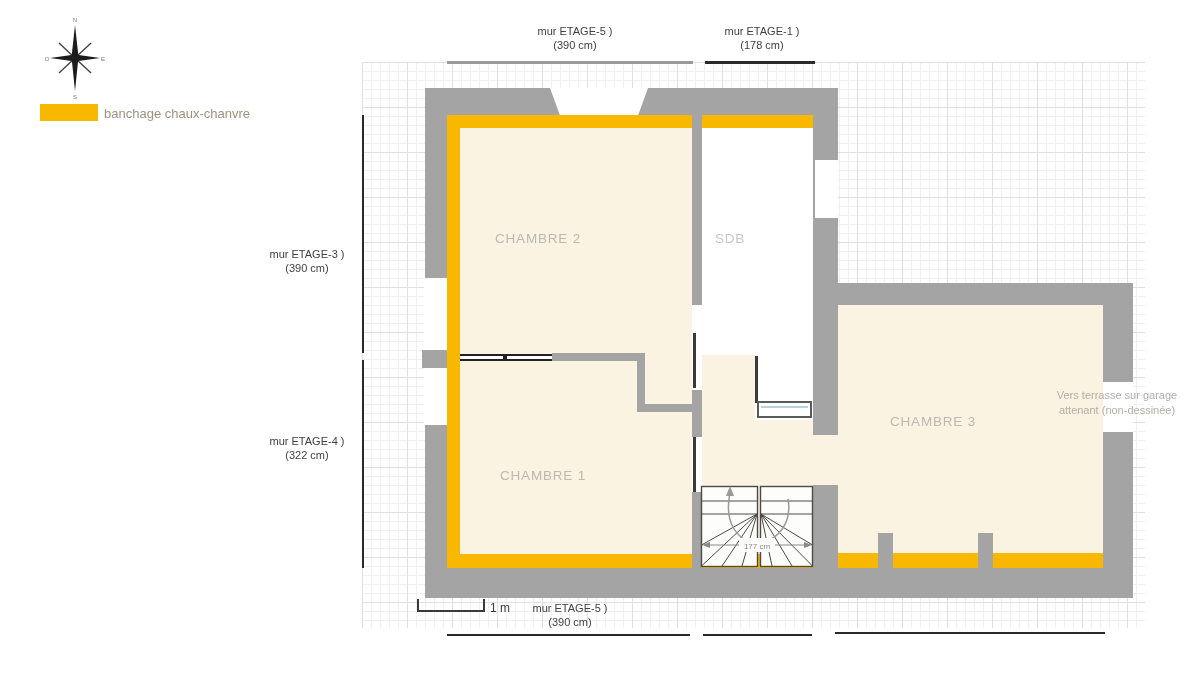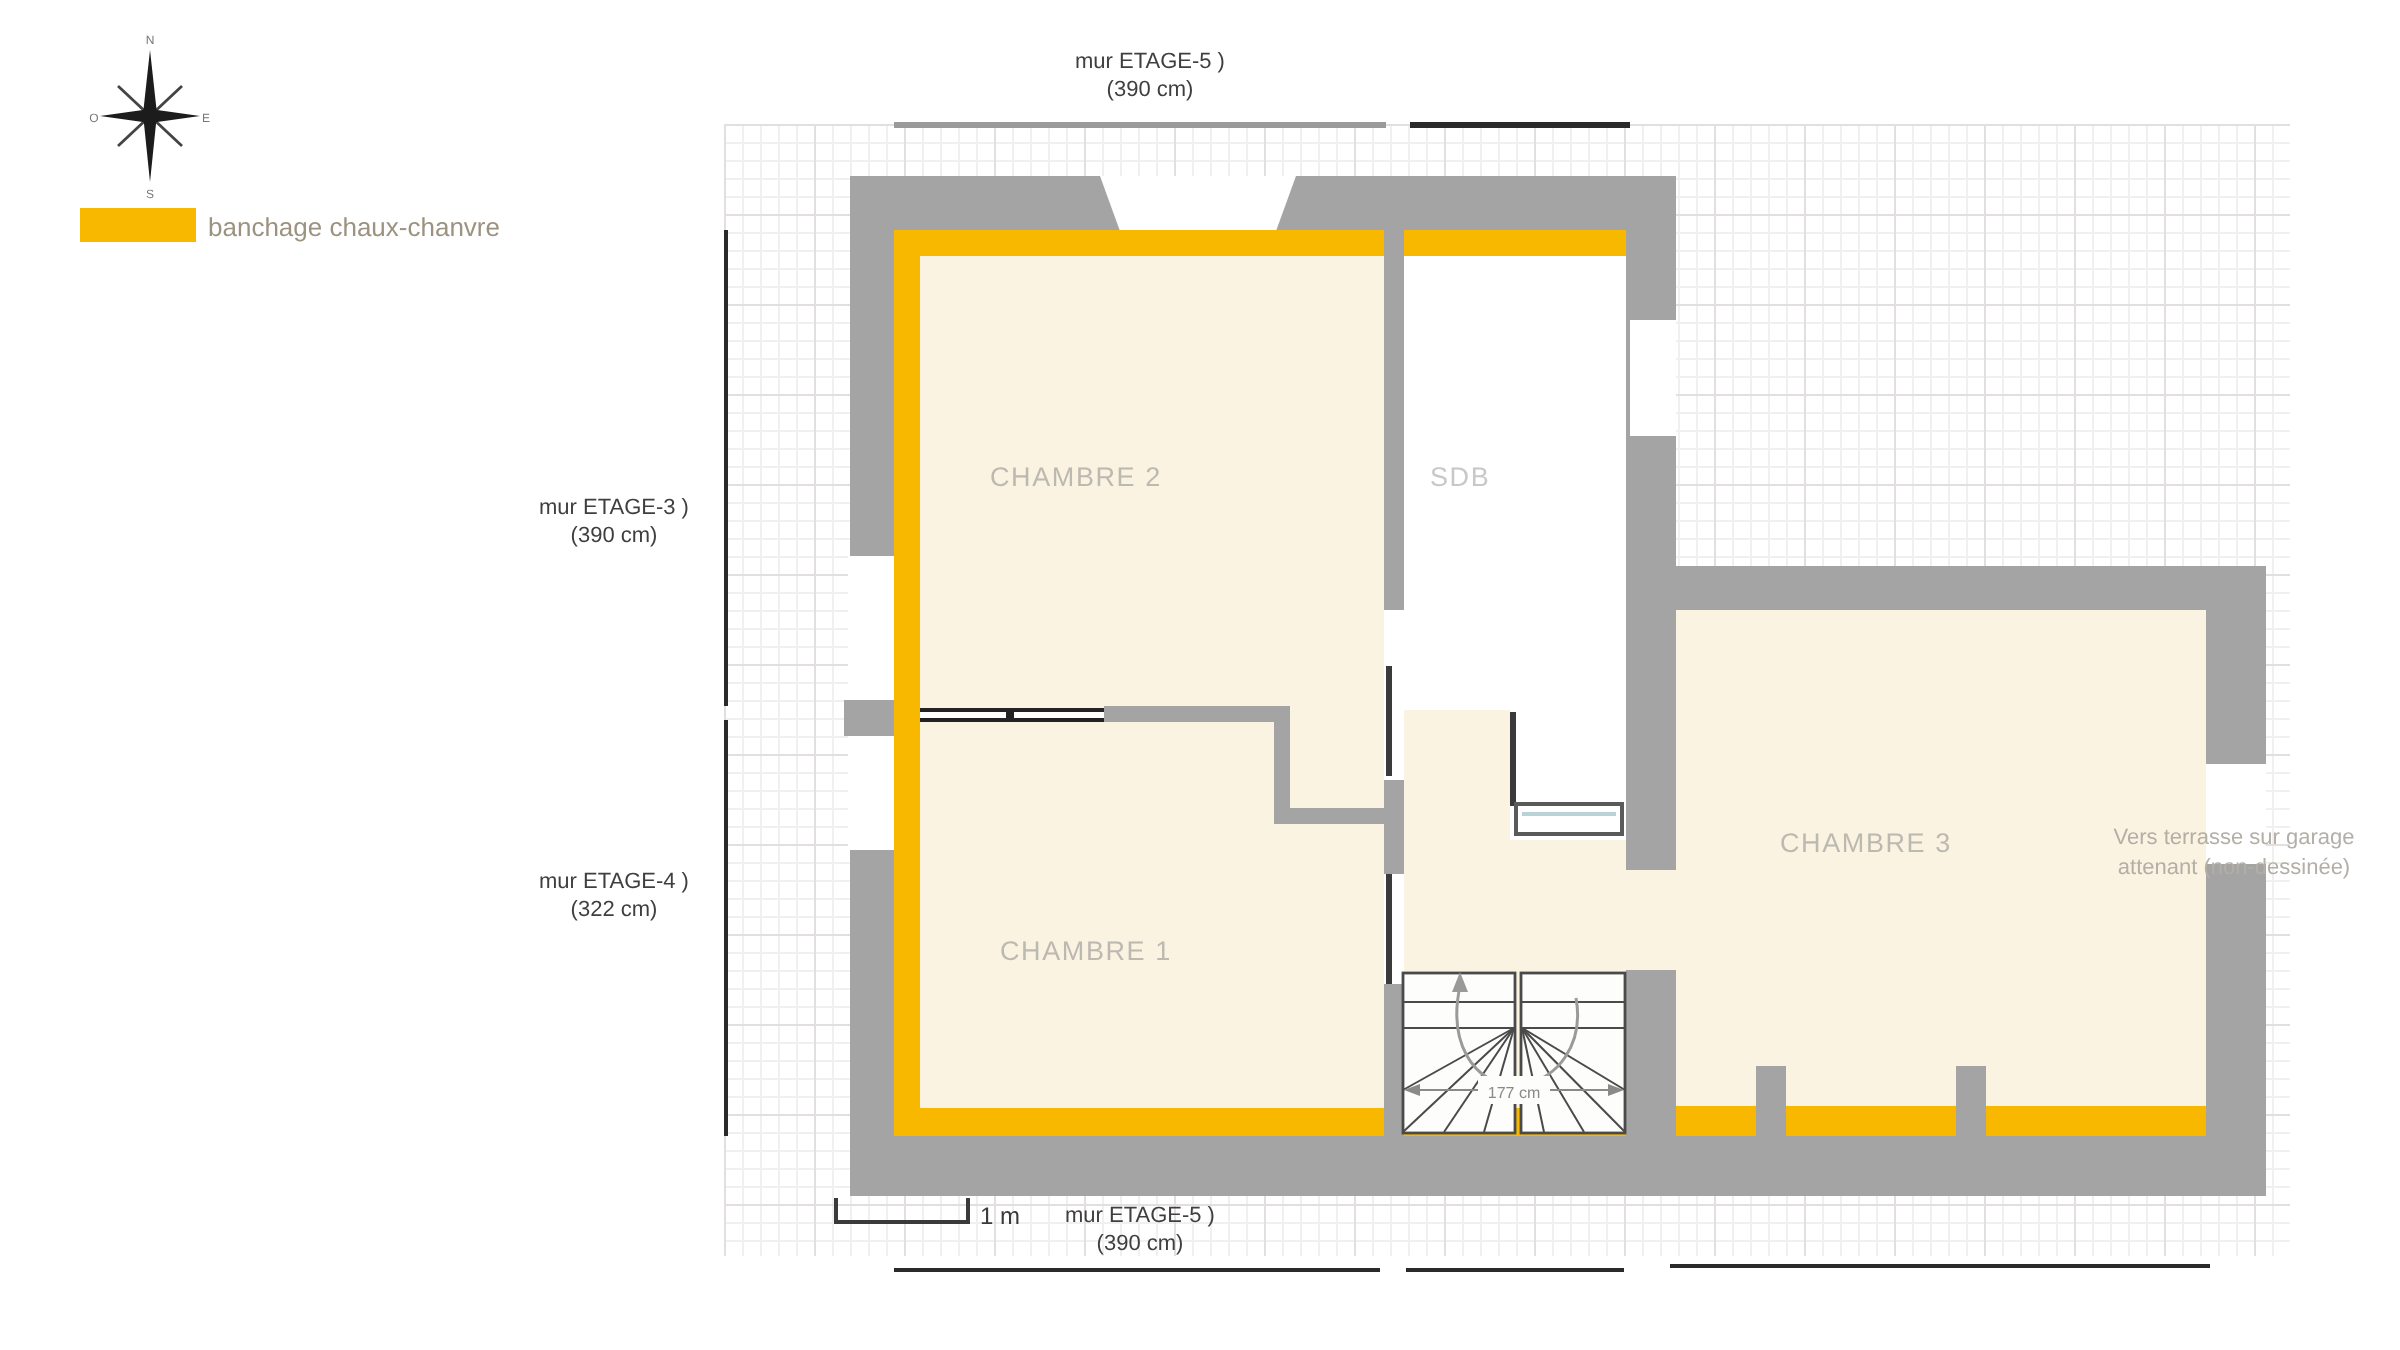--- a/index.html
+++ b/index.html
@@ -118,33 +118,37 @@
     <polygon points="114,62 106,59 106,65" fill="#8a8a8a"></polygon>
     <rect x="41" y="55" width="36" height="14" fill="#fdfdfb"></rect>
     <text x="59" y="66" font-size="8" fill="#8a8a8a" text-anchor="middle">177 cm</text>
   </svg>
 
   <div class="abs room-label" style="left:495px;top:231px;">CHAMBRE 2</div>
   <div class="abs room-label sdb-label" style="left:715px;top:231px;width:80px;">SDB</div>
   <div class="abs room-label" style="left:500px;top:468px;">CHAMBRE 1</div>
   <div class="abs room-label" style="left:890px;top:414px;">CHAMBRE 3</div>
 
-  <div class="abs note" style="left:1038px;top:412px;">Vers terrasse sur garage attenant (non-dessinée)</div>
+  <div class="abs note" style="left:1038px;top:388px;">Vers terrasse sur garage attenant (non-dessinée)</div>
 
   <div class="abs dimline-gray" style="left:447px;top:61px;width:246px;height:3px;"></div>
   <div class="abs dimline-dark" style="left:705px;top:61px;width:110px;height:3px;"></div>
   <div class="abs dimline-dark" style="left:362px;top:115px;width:2px;height:238px;"></div>
   <div class="abs dimline-dark" style="left:362px;top:360px;width:2px;height:208px;"></div>
   <div class="abs dimline-dark" style="left:447px;top:634px;width:243px;height:2px;"></div>
   <div class="abs dimline-dark" style="left:703px;top:634px;width:109px;height:2px;"></div>
   <div class="abs dimline-dark" style="left:835px;top:632px;width:270px;height:2px;"></div>
 
   <div class="abs dim" style="left:505px;top:24px;">
     <div>mur ETAGE-5 )</div>
       <div>(390 cm)</div>
+  </div>
+  <div class="abs dim" style="left:692px;top:24px;">
+    <div>mur ETAGE-1 )</div>
+      <div>(178 cm)</div>
   </div>
   <div class="abs dim" style="left:237px;top:247px;">
     <div>mur ETAGE-3 )</div>
       <div>(390 cm)</div>
   </div>
   <div class="abs dim" style="left:237px;top:434px;">
     <div>mur ETAGE-4 )</div>
       <div>(322 cm)</div>
   </div>
   <div class="abs dim" style="left:500px;top:601px;">

